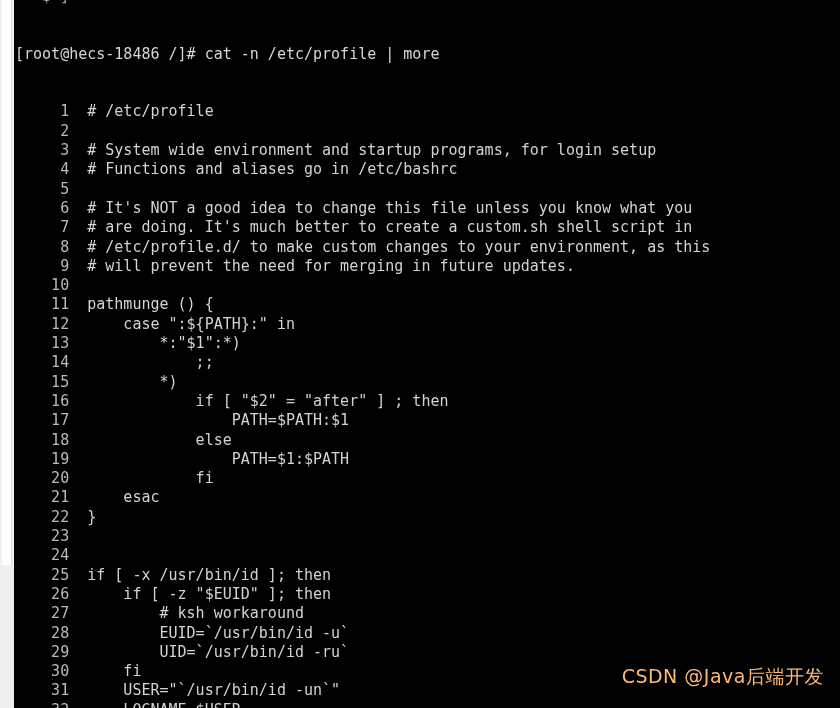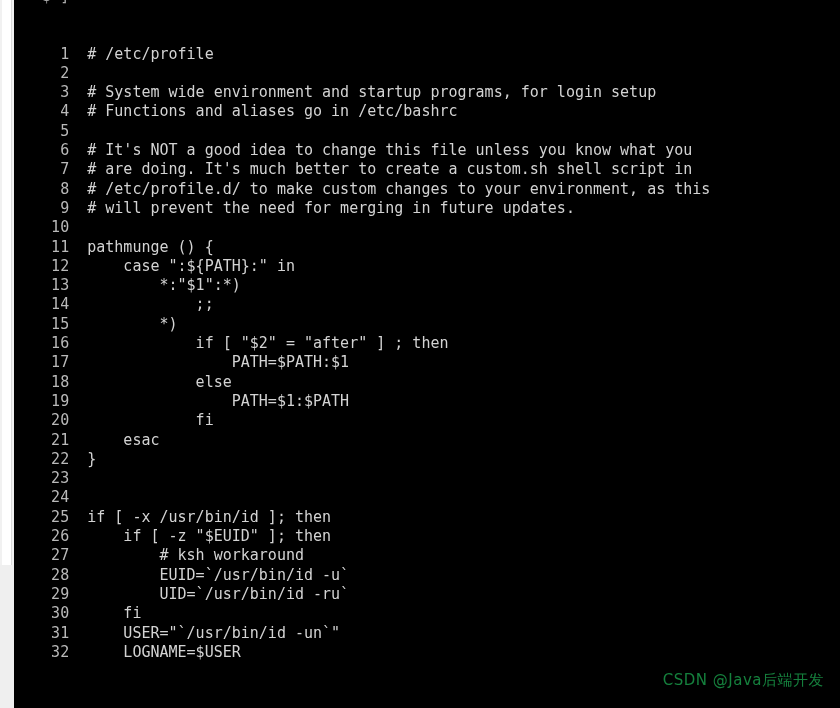--- a/index.html
+++ b/index.html
@@ -91,36 +91,37 @@
   }
   .code {
     color: #d3d3d3;
     text-align: right;
   }
 
   #watermark {
     position: absolute;
     right: 16px;
     bottom: 18px;
-    color: #15803d;
+    color: #fdba74;
     font-family: "DejaVu Sans", "Liberation Sans", sans-serif;
-    font-size: 15px;
+    font-size: 19px;
     letter-spacing: 0.5px;
     z-index: 6;
     user-select: none;
   }
 </style>
 </head>
 <body>
 
 <div id="terminal">
 
   <div id="clipped-top-line">   $ ]</div>
 
   <div id="screen">
+    <div class="trow prompt-line">[root@hecs-18486 /]# cat -n /etc/profile | more</div>
     <div id="file-listing"><div class="trow"><span class="lineno">     1  </span><span class="code"># /etc/profile</span></div><div class="trow"><span class="lineno">     2  </span><span class="code"></span></div><div class="trow"><span class="lineno">     3  </span><span class="code"># System wide environment and startup programs, for login setup</span></div><div class="trow"><span class="lineno">     4  </span><span class="code"># Functions and aliases go in /etc/bashrc</span></div><div class="trow"><span class="lineno">     5  </span><span class="code"></span></div><div class="trow"><span class="lineno">     6  </span><span class="code"># It's NOT a good idea to change this file unless you know what you</span></div><div class="trow"><span class="lineno">     7  </span><span class="code"># are doing. It's much better to create a custom.sh shell script in</span></div><div class="trow"><span class="lineno">     8  </span><span class="code"># /etc/profile.d/ to make custom changes to your environment, as this</span></div><div class="trow"><span class="lineno">     9  </span><span class="code"># will prevent the need for merging in future updates.</span></div><div class="trow"><span class="lineno">    10  </span><span class="code"></span></div><div class="trow"><span class="lineno">    11  </span><span class="code">pathmunge () {</span></div><div class="trow"><span class="lineno">    12  </span><span class="code">    case ":${PATH}:" in</span></div><div class="trow"><span class="lineno">    13  </span><span class="code">        *:"$1":*)</span></div><div class="trow"><span class="lineno">    14  </span><span class="code">            ;;</span></div><div class="trow"><span class="lineno">    15  </span><span class="code">        *)</span></div><div class="trow"><span class="lineno">    16  </span><span class="code">            if [ "$2" = "after" ] ; then</span></div><div class="trow"><span class="lineno">    17  </span><span class="code">                PATH=$PATH:$1</span></div><div class="trow"><span class="lineno">    18  </span><span class="code">            else</span></div><div class="trow"><span class="lineno">    19  </span><span class="code">                PATH=$1:$PATH</span></div><div class="trow"><span class="lineno">    20  </span><span class="code">            fi</span></div><div class="trow"><span class="lineno">    21  </span><span class="code">    esac</span></div><div class="trow"><span class="lineno">    22  </span><span class="code">}</span></div><div class="trow"><span class="lineno">    23  </span><span class="code"></span></div><div class="trow"><span class="lineno">    24  </span><span class="code"></span></div><div class="trow"><span class="lineno">    25  </span><span class="code">if [ -x /usr/bin/id ]; then</span></div><div class="trow"><span class="lineno">    26  </span><span class="code">    if [ -z "$EUID" ]; then</span></div><div class="trow"><span class="lineno">    27  </span><span class="code">        # ksh workaround</span></div><div class="trow"><span class="lineno">    28  </span><span class="code">        EUID=`/usr/bin/id -u`</span></div><div class="trow"><span class="lineno">    29  </span><span class="code">        UID=`/usr/bin/id -ru`</span></div><div class="trow"><span class="lineno">    30  </span><span class="code">    fi</span></div><div class="trow"><span class="lineno">    31  </span><span class="code">    USER="`/usr/bin/id -un`"</span></div><div class="trow"><span class="lineno">    32  </span><span class="code">    LOGNAME=$USER</span></div></div>
   </div>
 
   <div id="scroll-gutter">
     <div id="scroll-thumb"></div>
     <div id="scroll-track-lower"></div>
   </div>
 
   <div id="watermark">CSDN @Java后端开发</div>
 

